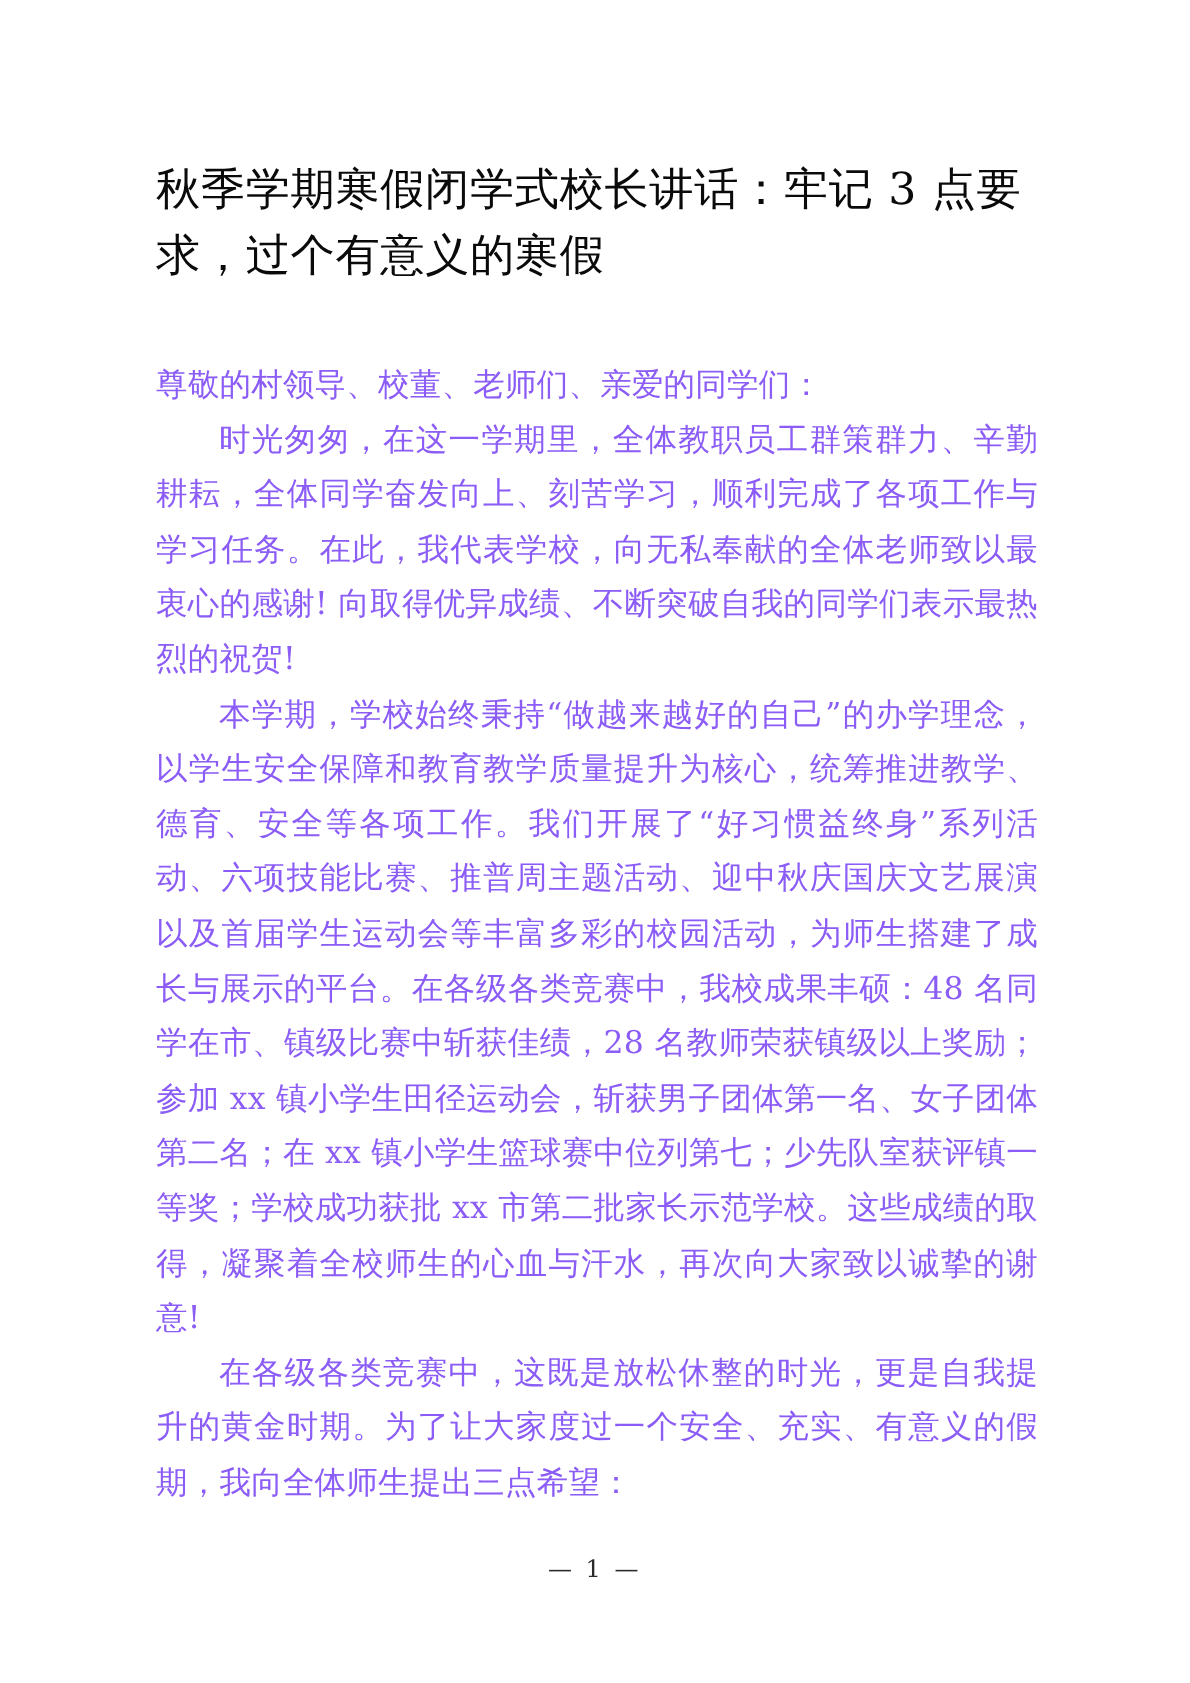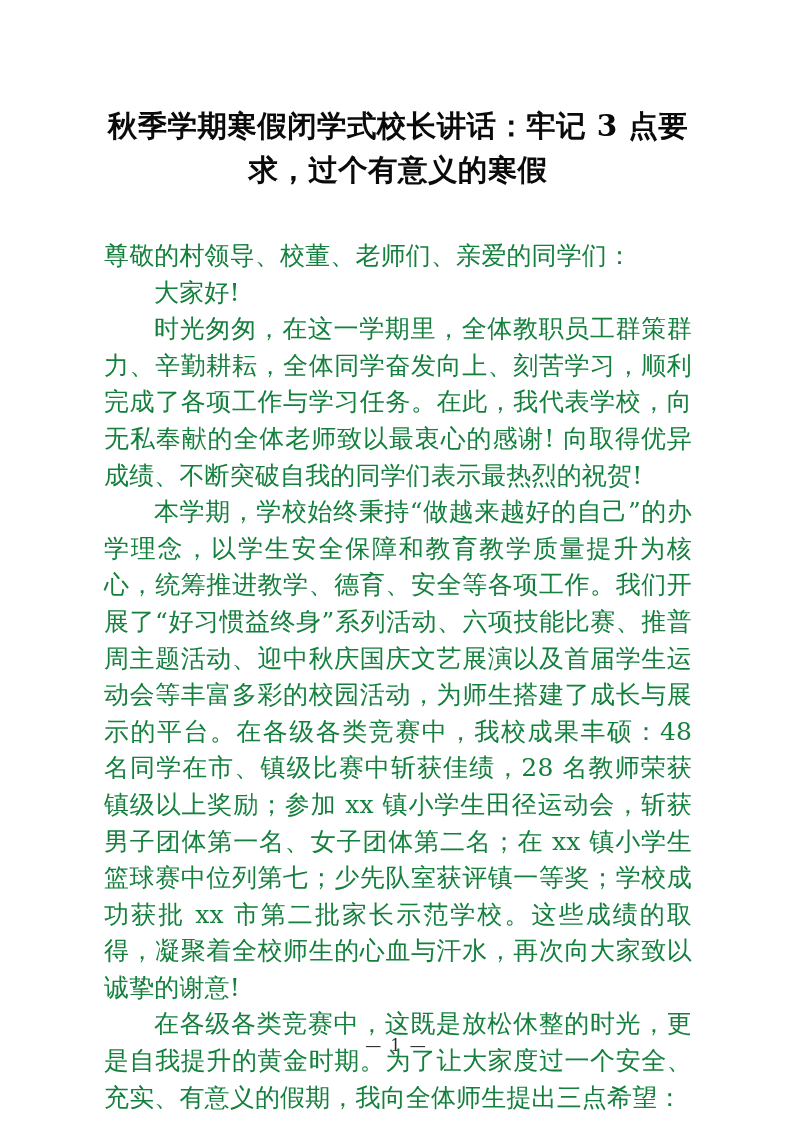--- a/index.html
+++ b/index.html
@@ -14,39 +14,39 @@
     background: #ffffff;
     margin: 0 auto;
     overflow: hidden;
     box-sizing: border-box;
   }
   .doc-title {
     position: absolute;
     left: 104px;
     top: 104px;
     width: 588px;
-    text-align: center;
+    text-align: left;
     font-family: "DejaVu Serif", "Liberation Serif", serif;
-    font-weight: bold;
+    font-weight: normal;
     font-size: 29.5px;
     line-height: 44px;
     letter-spacing: 0.4px;
     color: #0a0a0a;
   }
   .body-block {
     position: absolute;
     left: 104px;
     top: 238px;
     width: 588px;
   }
   .para {
     font-family: "DejaVu Serif", "Liberation Serif", serif;
-    font-size: 25px;
+    font-size: 21px;
     line-height: 36.6px;
-    color: #15803d;
+    color: #8b5cf6;
     text-align: justify;
     text-justify: inter-ideograph;
     margin: 0;
     letter-spacing: 0.15px;
   }
   .para.salutation {
     text-indent: 0;
   }
   .para.indent {
     text-indent: 2em;
@@ -65,21 +65,20 @@
 </style>
 </head>
 <body>
 
 <div class="page">
 
   <div class="doc-title">秋季学期寒假闭学式校长讲话：牢记 3 点要求，过个有意义的寒假</div>
 
   <div class="body-block">
     <p class="para salutation">尊敬的村领导、校董、老师们、亲爱的同学们：</p>
-    <p class="para indent">大家好!</p>
     <p class="para indent">时光匆匆，在这一学期里，全体教职员工群策群力、辛勤耕耘，全体同学奋发向上、刻苦学习，顺利完成了各项工作与学习任务。在此，我代表学校，向无私奉献的全体老师致以最衷心的感谢! 向取得优异成绩、不断突破自我的同学们表示最热烈的祝贺!</p>
     <p class="para indent">本学期，学校始终秉持“做越来越好的自己”的办学理念，以学生安全保障和教育教学质量提升为核心，统筹推进教学、德育、安全等各项工作。我们开展了“好习惯益终身”系列活动、六项技能比赛、推普周主题活动、迎中秋庆国庆文艺展演以及首届学生运动会等丰富多彩的校园活动，为师生搭建了成长与展示的平台。在各级各类竞赛中，我校成果丰硕：48 名同学在市、镇级比赛中斩获佳绩，28 名教师荣获镇级以上奖励；参加 xx 镇小学生田径运动会，斩获男子团体第一名、女子团体第二名；在 xx 镇小学生篮球赛中位列第七；少先队室获评镇一等奖；学校成功获批 xx 市第二批家长示范学校。这些成绩的取得，凝聚着全校师生的心血与汗水，再次向大家致以诚挚的谢意!</p>
     <p class="para indent">在各级各类竞赛中，这既是放松休整的时光，更是自我提升的黄金时期。为了让大家度过一个安全、充实、有意义的假期，我向全体师生提出三点希望：</p>
   </div>
 
   <div class="footer-pagenum">— 1 —</div>
 
 </div>
 
 </body></html>

